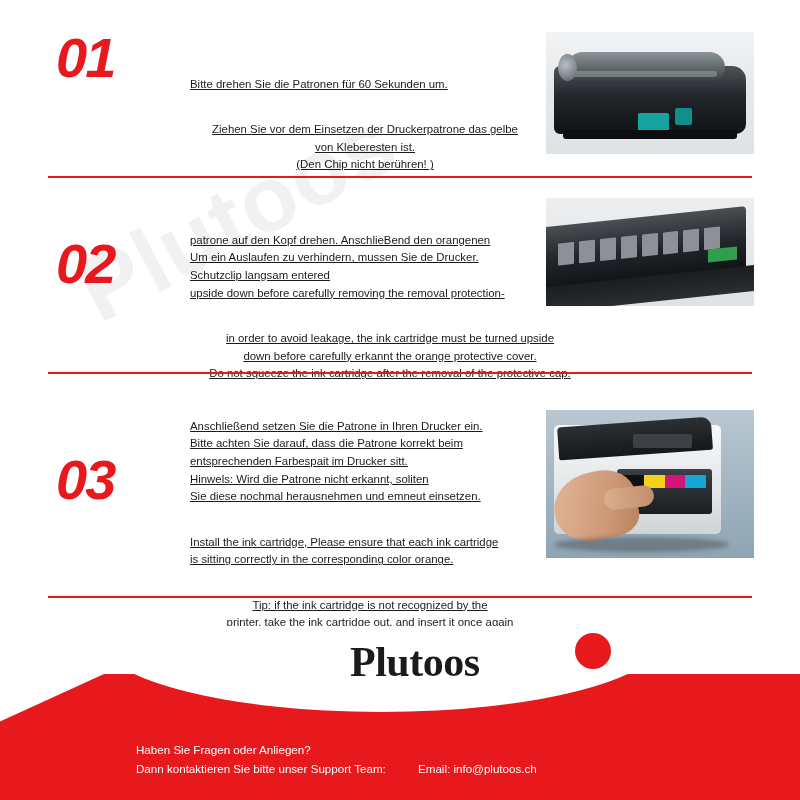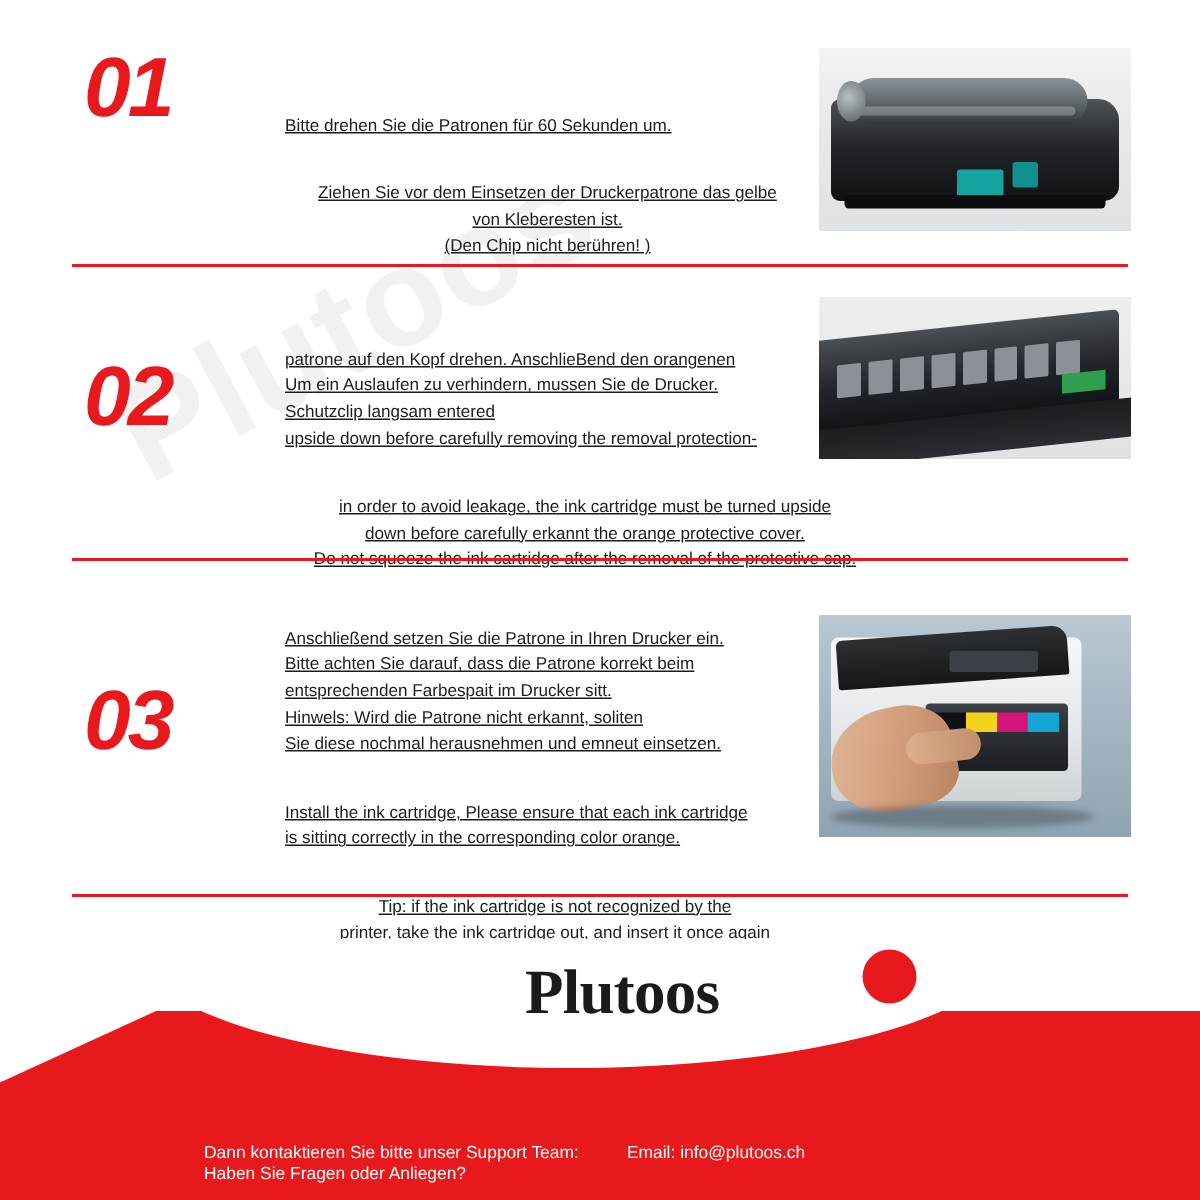--- a/index.html
+++ b/index.html
@@ -334,21 +334,21 @@
     height: 36px;
     background: #e8191c;
     border-radius: 50%;
   }
   .footer-line {
     position: absolute;
     color: #ffffff;
     font-size: 11.6px;
     font-family: "Liberation Sans", sans-serif;
   }
-  .f1 { left: 136px; top: 123px; margin-top: 33px; }
+  .f1 { left: 136px; top: 123px; }
   .f2 { left: 136px; top: 142px; }
   .f3 { left: 418px; top: 142px; }
 </style>
 </head>
 <body>
 
 <div class="page">
 
   <div class="watermark">Plutoos</div>
 

